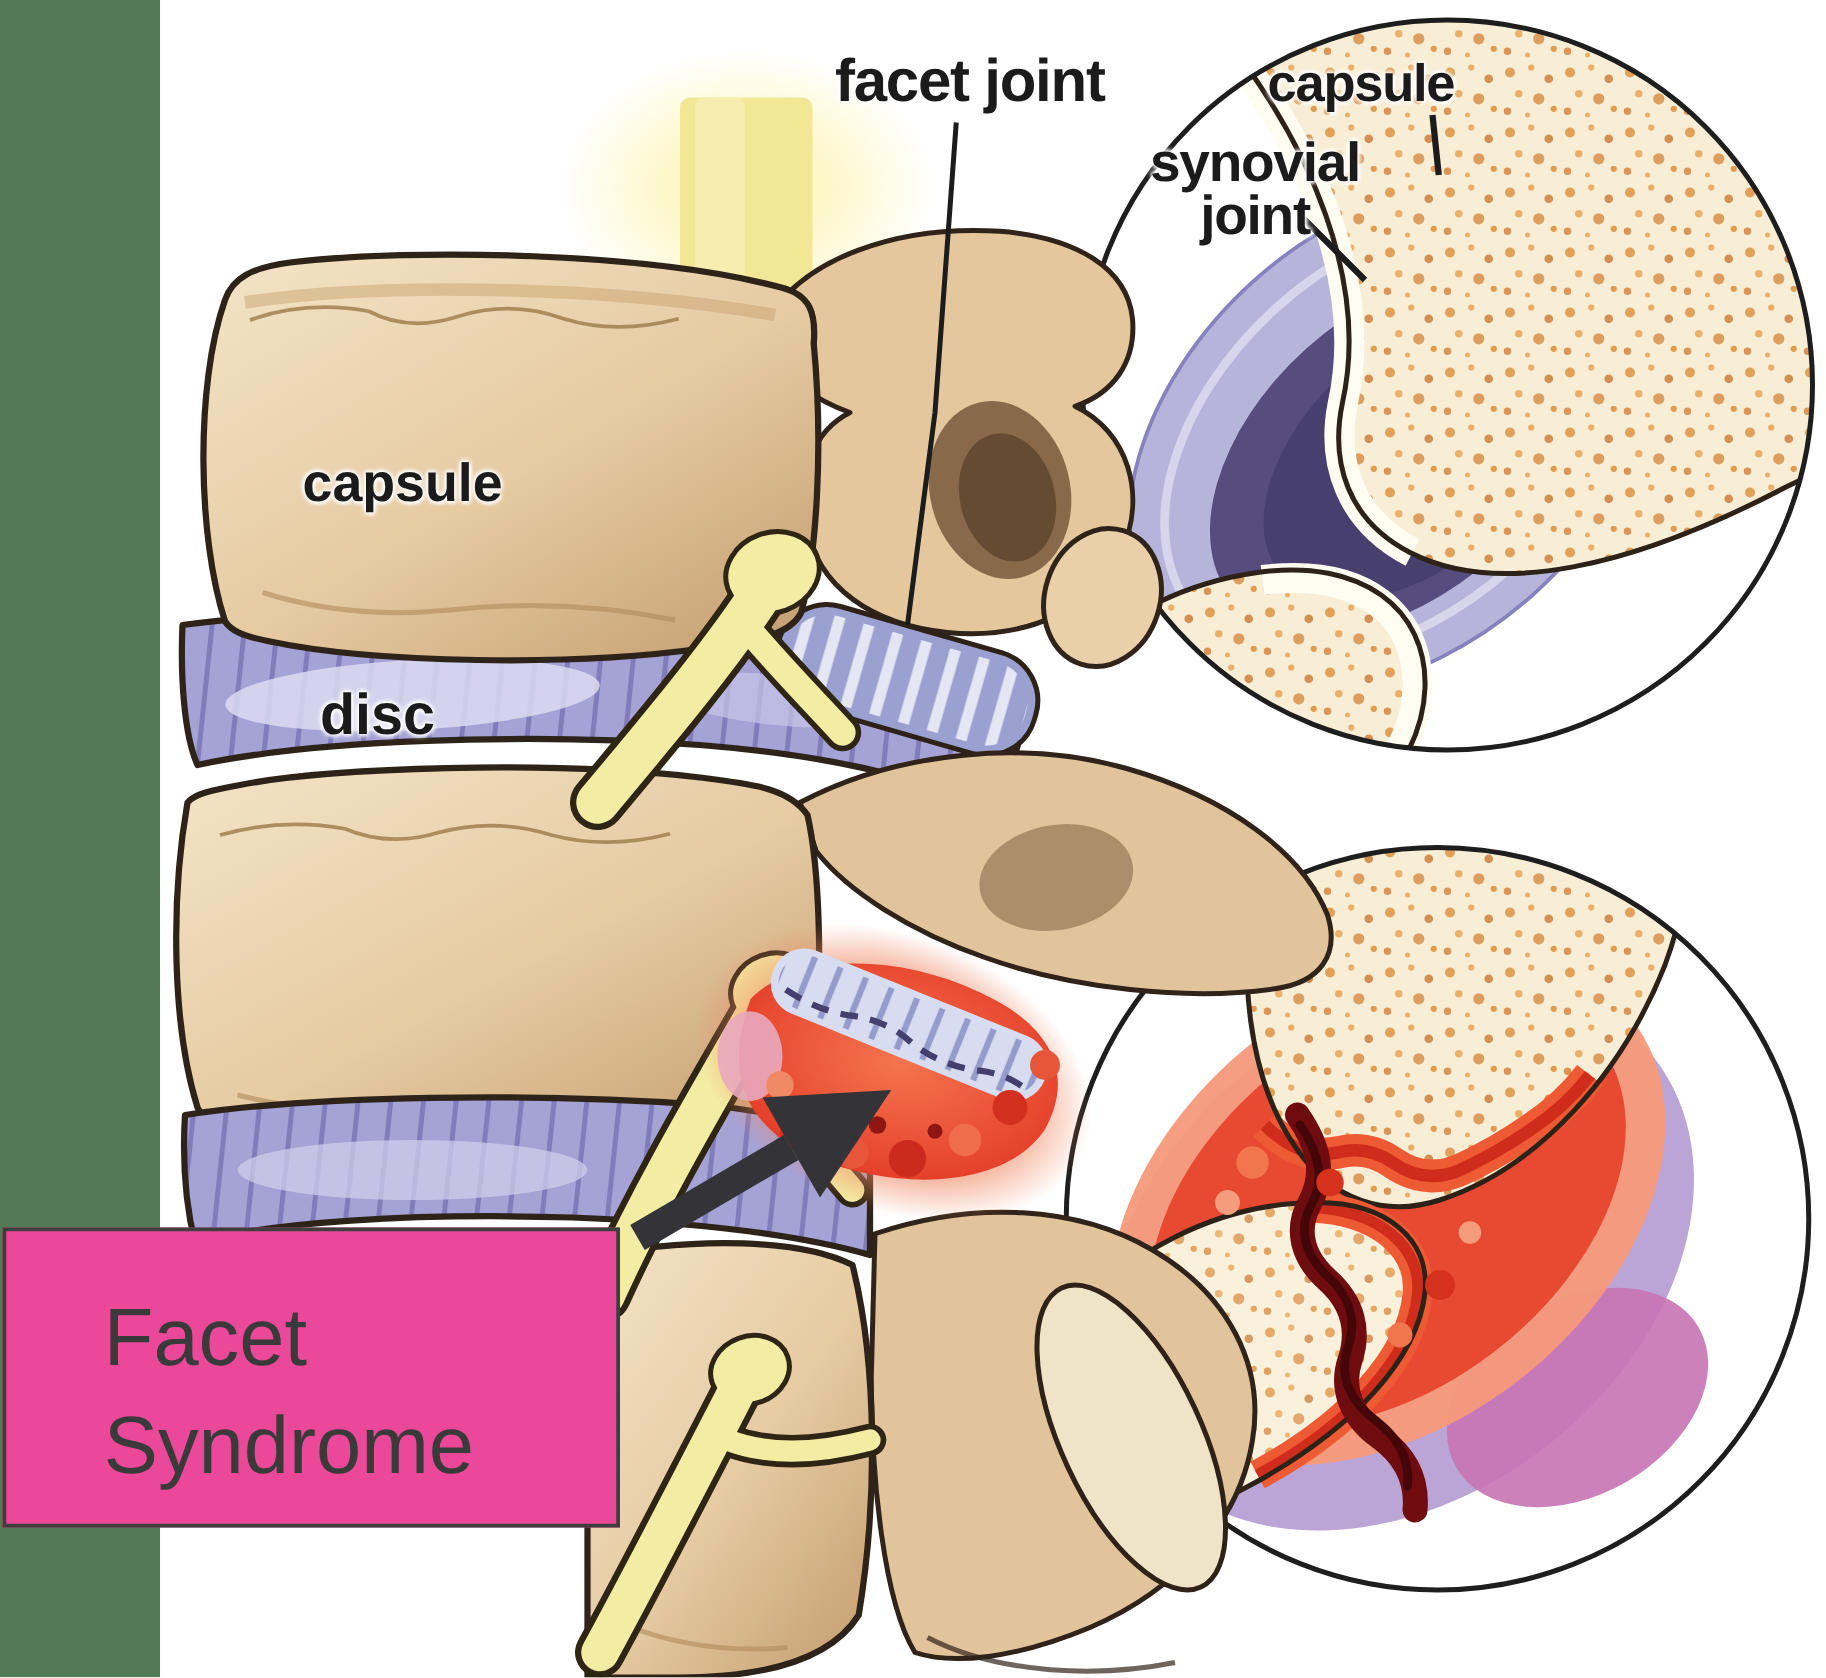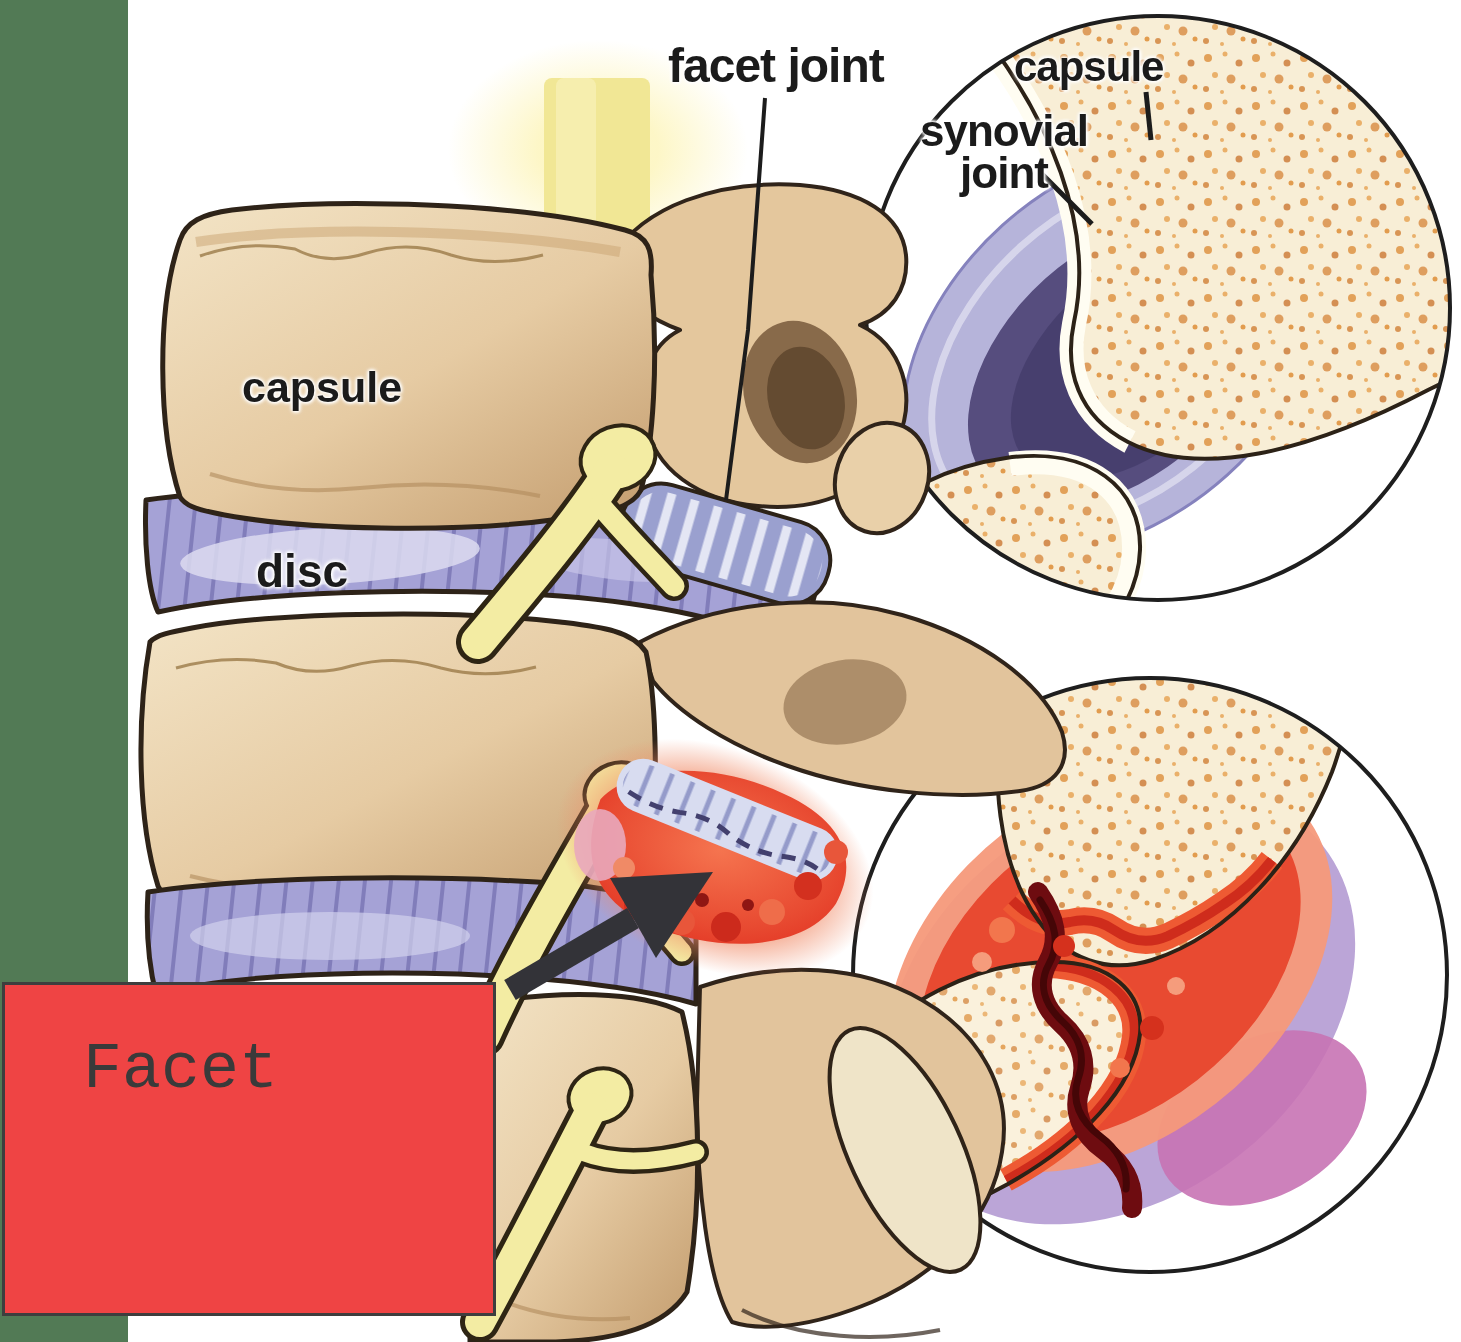--- a/index.html
+++ b/index.html
@@ -12,22 +12,22 @@
     position:absolute;color:#1b1b1b;font-weight:700;letter-spacing:-1px;
     text-shadow:0 0 5px #fff,0 0 5px #fff,1px 1px 3px #fff,-1px -1px 3px #fff;
     white-space:nowrap;line-height:1;text-align:center;
   }
   #label-facet-joint{left:668px;top:42px;font-size:48px;}
   #label-capsule{left:1014px;top:46px;font-size:42px;}
   #label-synovial{left:920px;top:110px;font-size:44px;line-height:42px;}
   #label-vertebra{left:242px;top:366px;font-size:43px;letter-spacing:0;}
   #label-disc{left:256px;top:548px;font-size:46px;letter-spacing:0;}
   #caption-box{
-    position:absolute;left:2px;top:982px;width:494px;height:334px;
-    background:#ef4444;border:3px solid #3e3e3e;box-sizing:border-box;font-family:Liberation Mono, monospace;
+    position:absolute;left:2px;top:982px;width:494px;height:240px;
+    background:#ec4899;border:3px solid #3e3e3e;box-sizing:border-box;
   }
   #caption-box .caption-text{
     margin:42px 0 0 78px;font-size:65px;line-height:86px;color:#3a3a3a;
     font-weight:400;
   }
 </style>
 </head>
 <body>
 
 <div id="stage">
@@ -292,16 +292,17 @@
 <div class="anat-label" id="label-synovial">
   <div>synovial</div>
   <div>joint</div>
 </div>
 <div class="anat-label" id="label-vertebra">capsule</div>
 <div class="anat-label" id="label-disc">disc</div>
 
 <div id="caption-box">
   <div class="caption-text">
     <div>Facet</div>
+    <div>Syndrome</div>
   </div>
 </div>
 
 </div>
 
 </body></html>

